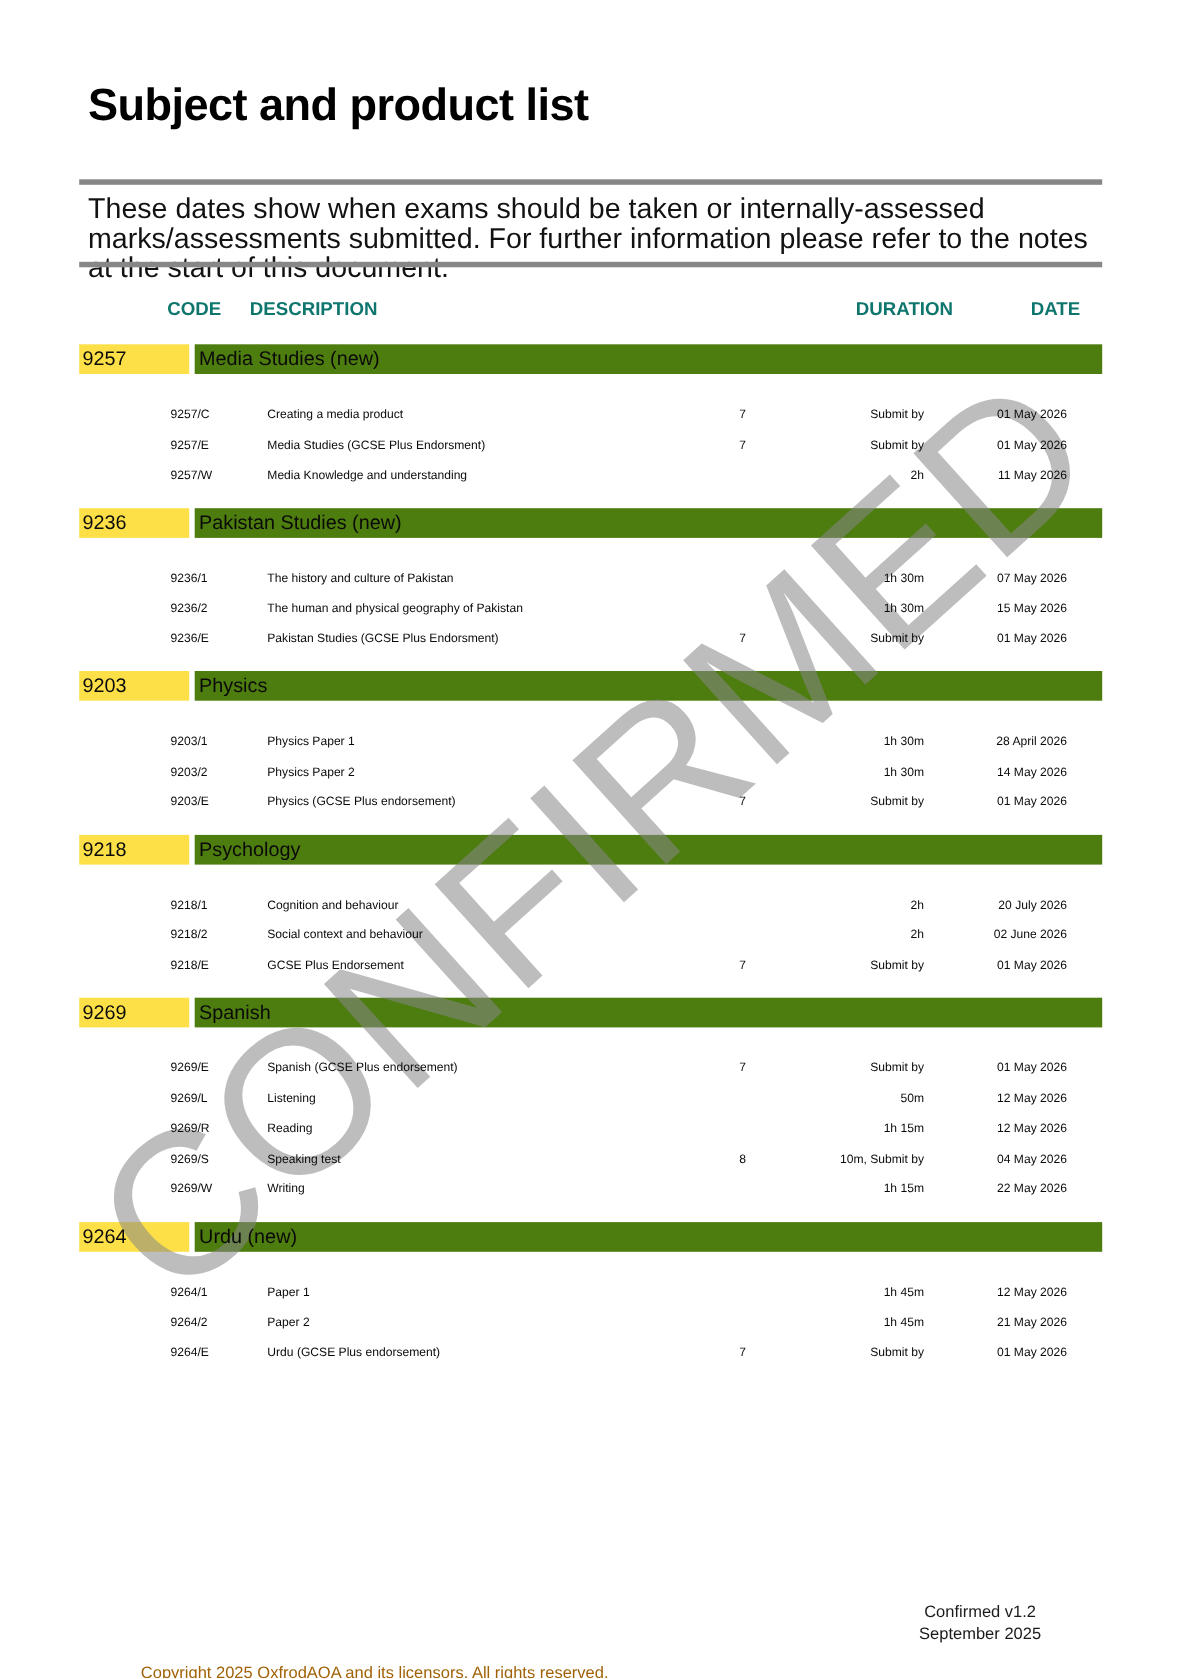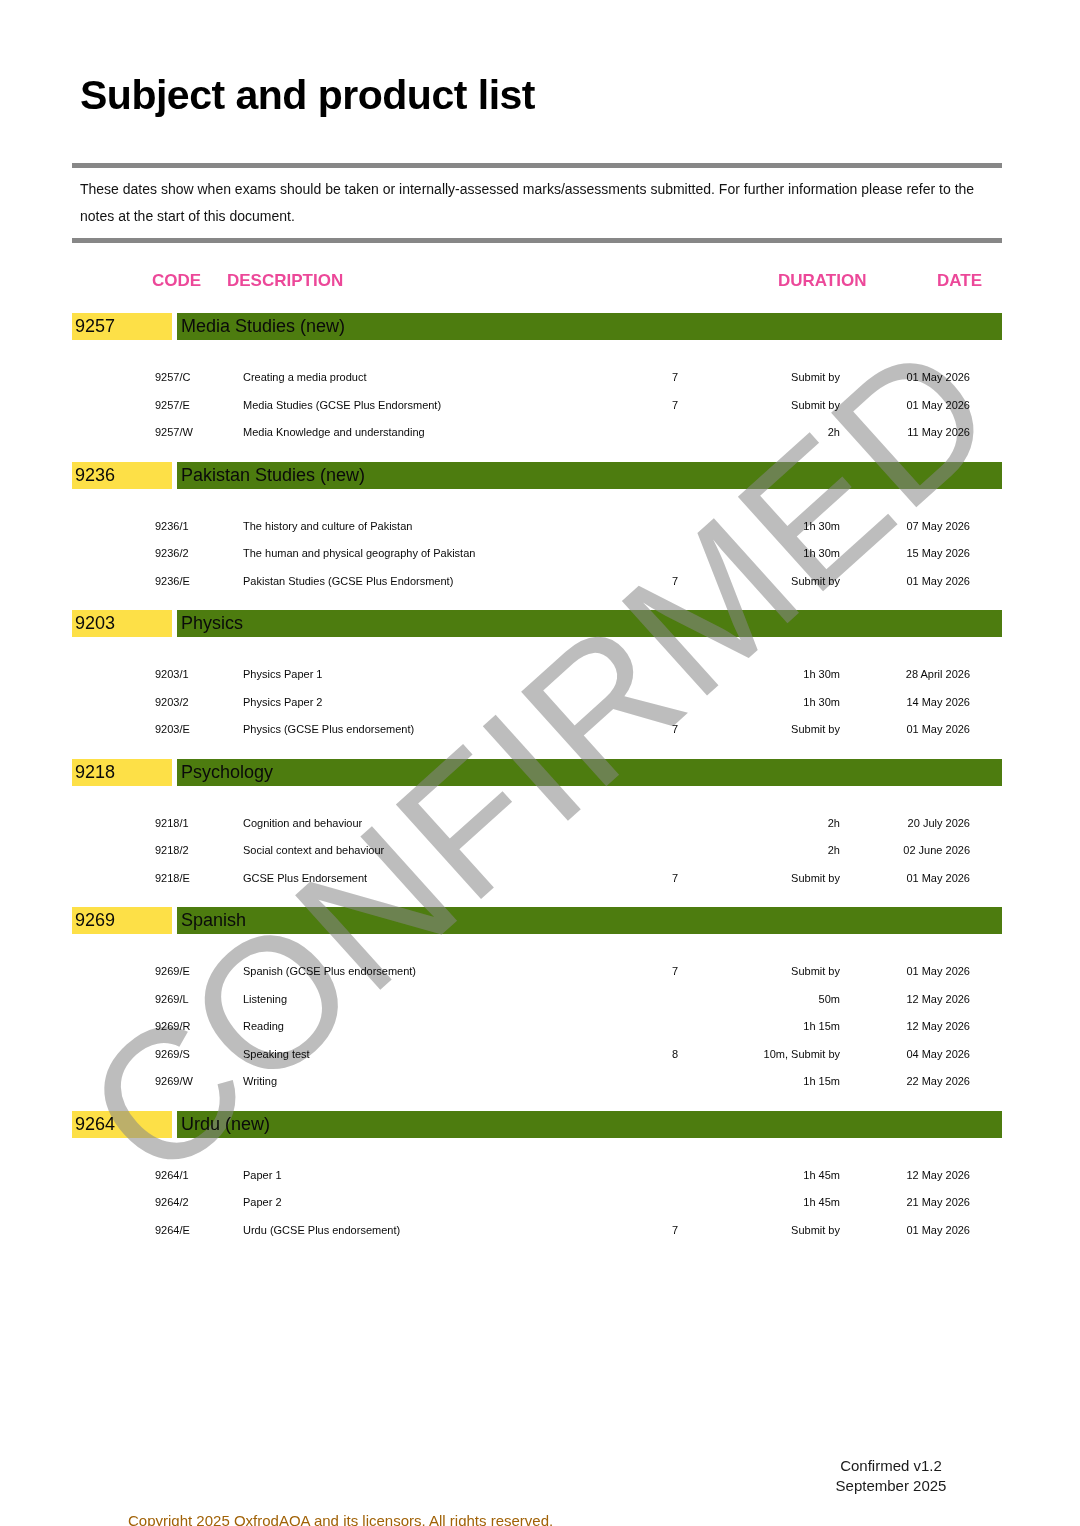--- a/index.html
+++ b/index.html
@@ -29,33 +29,33 @@
     height: 5px;
     background: #878787;
   }
   .rule-top { top: 163px; }
   .rule-mid { top: 238px; }
   .intro-text {
     position: absolute;
     left: 80px;
     top: 176px;
     width: 910px;
-    font-size: 14px;
+    font-size: 26px;
     line-height: 27px;
     color: #121212;
   }
   .header-row {
     position: absolute;
     left: 72px;
     top: 271px;
     width: 930px;
     height: 22px;
     font-size: 17px;
     font-weight: bold;
-    color: #ec4899;
+    color: #0f766e;
   }
   .header-row span { position: absolute; top: 0; white-space: nowrap; }
   .h-code { left: 80px; }
   .h-desc { left: 155px; }
   .h-notes { left: 600px; margin-top: 44px; }
   .h-duration { left: 706px; }
   .h-date { right: 20px; }
 
   .table-area {
     position: absolute;

